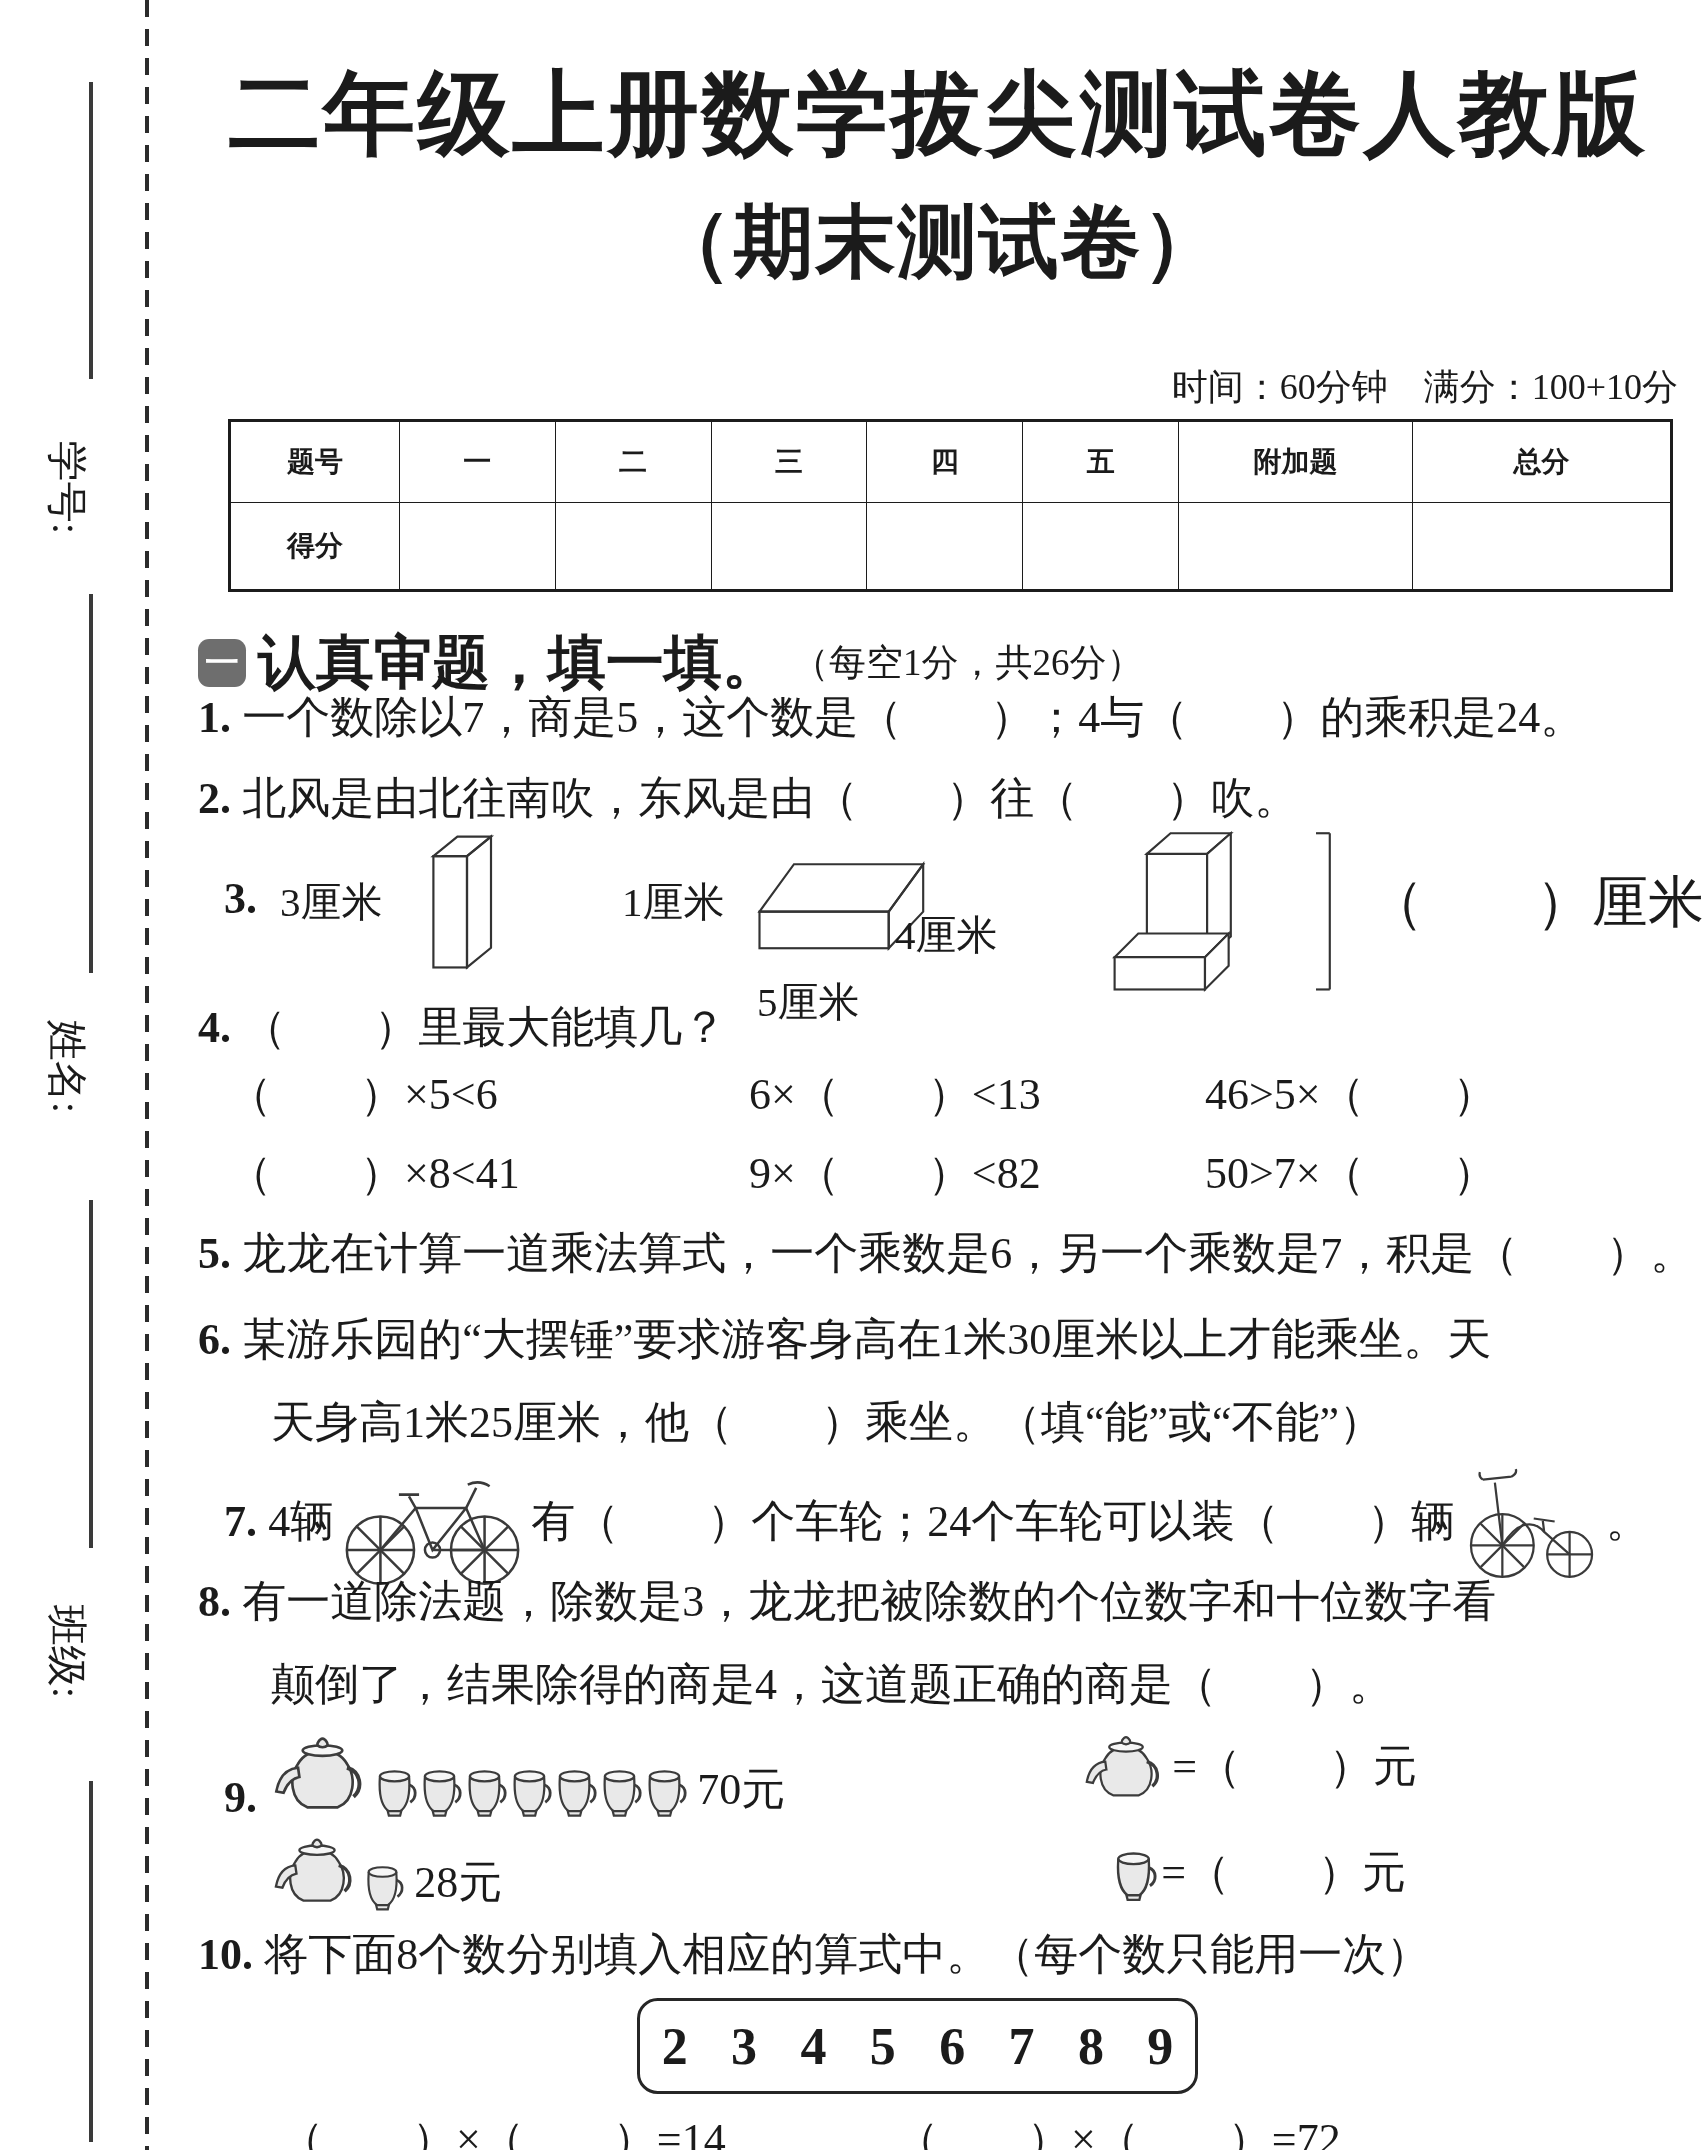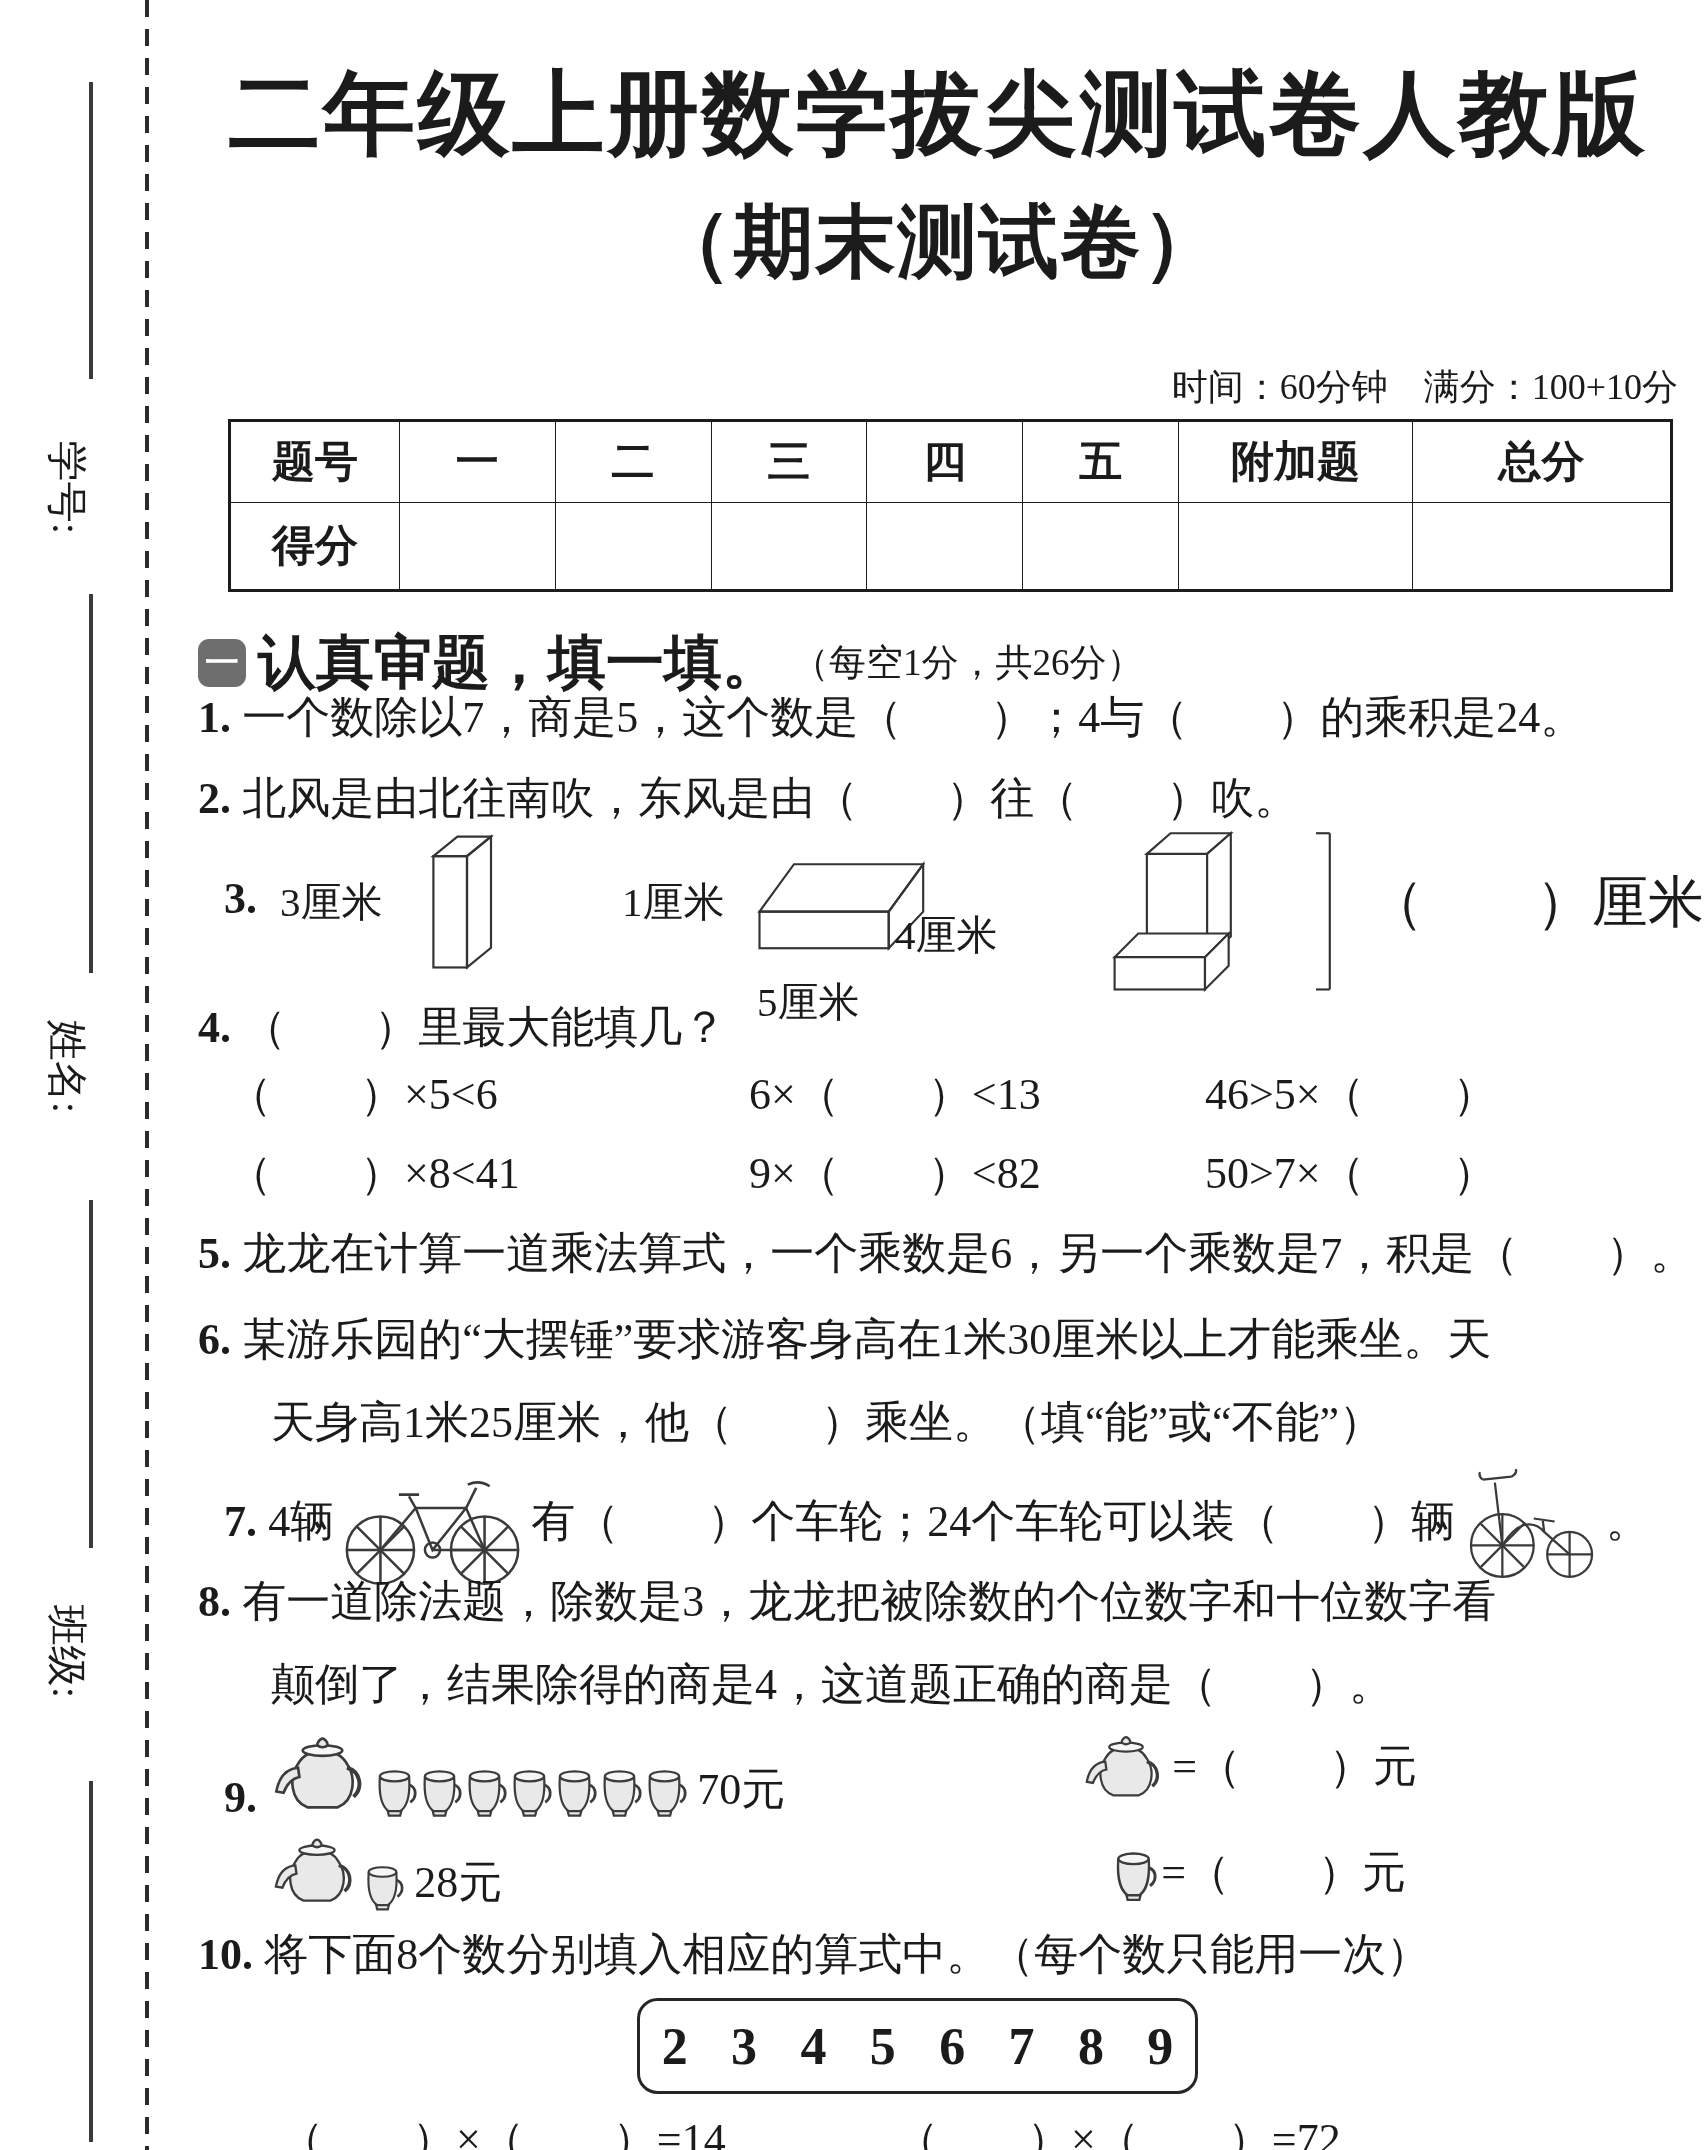--- a/index.html
+++ b/index.html
@@ -12,21 +12,21 @@
   .side-label{position:absolute;left:-24px;width:181px;text-align:center;font-size:41px;
         transform:rotate(90deg);transform-origin:center;white-space:nowrap;}
   
   .content{position:absolute;left:198px;top:0;width:1480px;height:2414px;}
   .blk{position:absolute;left:0;width:1480px;}
   .page-title{text-align:center;font-size:92px;font-weight:900;letter-spacing:2.6px;white-space:nowrap;}
   .page-subtitle{text-align:center;font-size:80px;font-weight:700;letter-spacing:1.7px;}
   .meta{text-align:right;font-size:36px;padding-right:13px;font-family:Liberation Serif, serif;}
   
   table.score{border-collapse:collapse;table-layout:fixed;}
-  table.score th,table.score td{border:1.7px solid #1c1c1c;text-align:center;font-size:43px;font-weight:700;}
+  table.score th,table.score td{border:1.7px solid #1c1c1c;text-align:center;font-size:28px;font-weight:700;}
   table.score{border:3px solid #1c1c1c;}
   
   .section-head{display:flex;align-items:center;gap:12px;}
   .badge{display:inline-flex;align-items:center;justify-content:center;width:48px;height:48px;
         border-radius:11.2px;color:#ffffff;font-size:34px;font-weight:700;flex:0 0 auto;}
   .sec-title{font-size:58px;font-weight:800;}
   .sec-note{font-size:37px;}
   
   .q{font-size:44px;line-height:1.25;white-space:nowrap;}
   .qnum{font-weight:800;margin-right:11.2px;}

